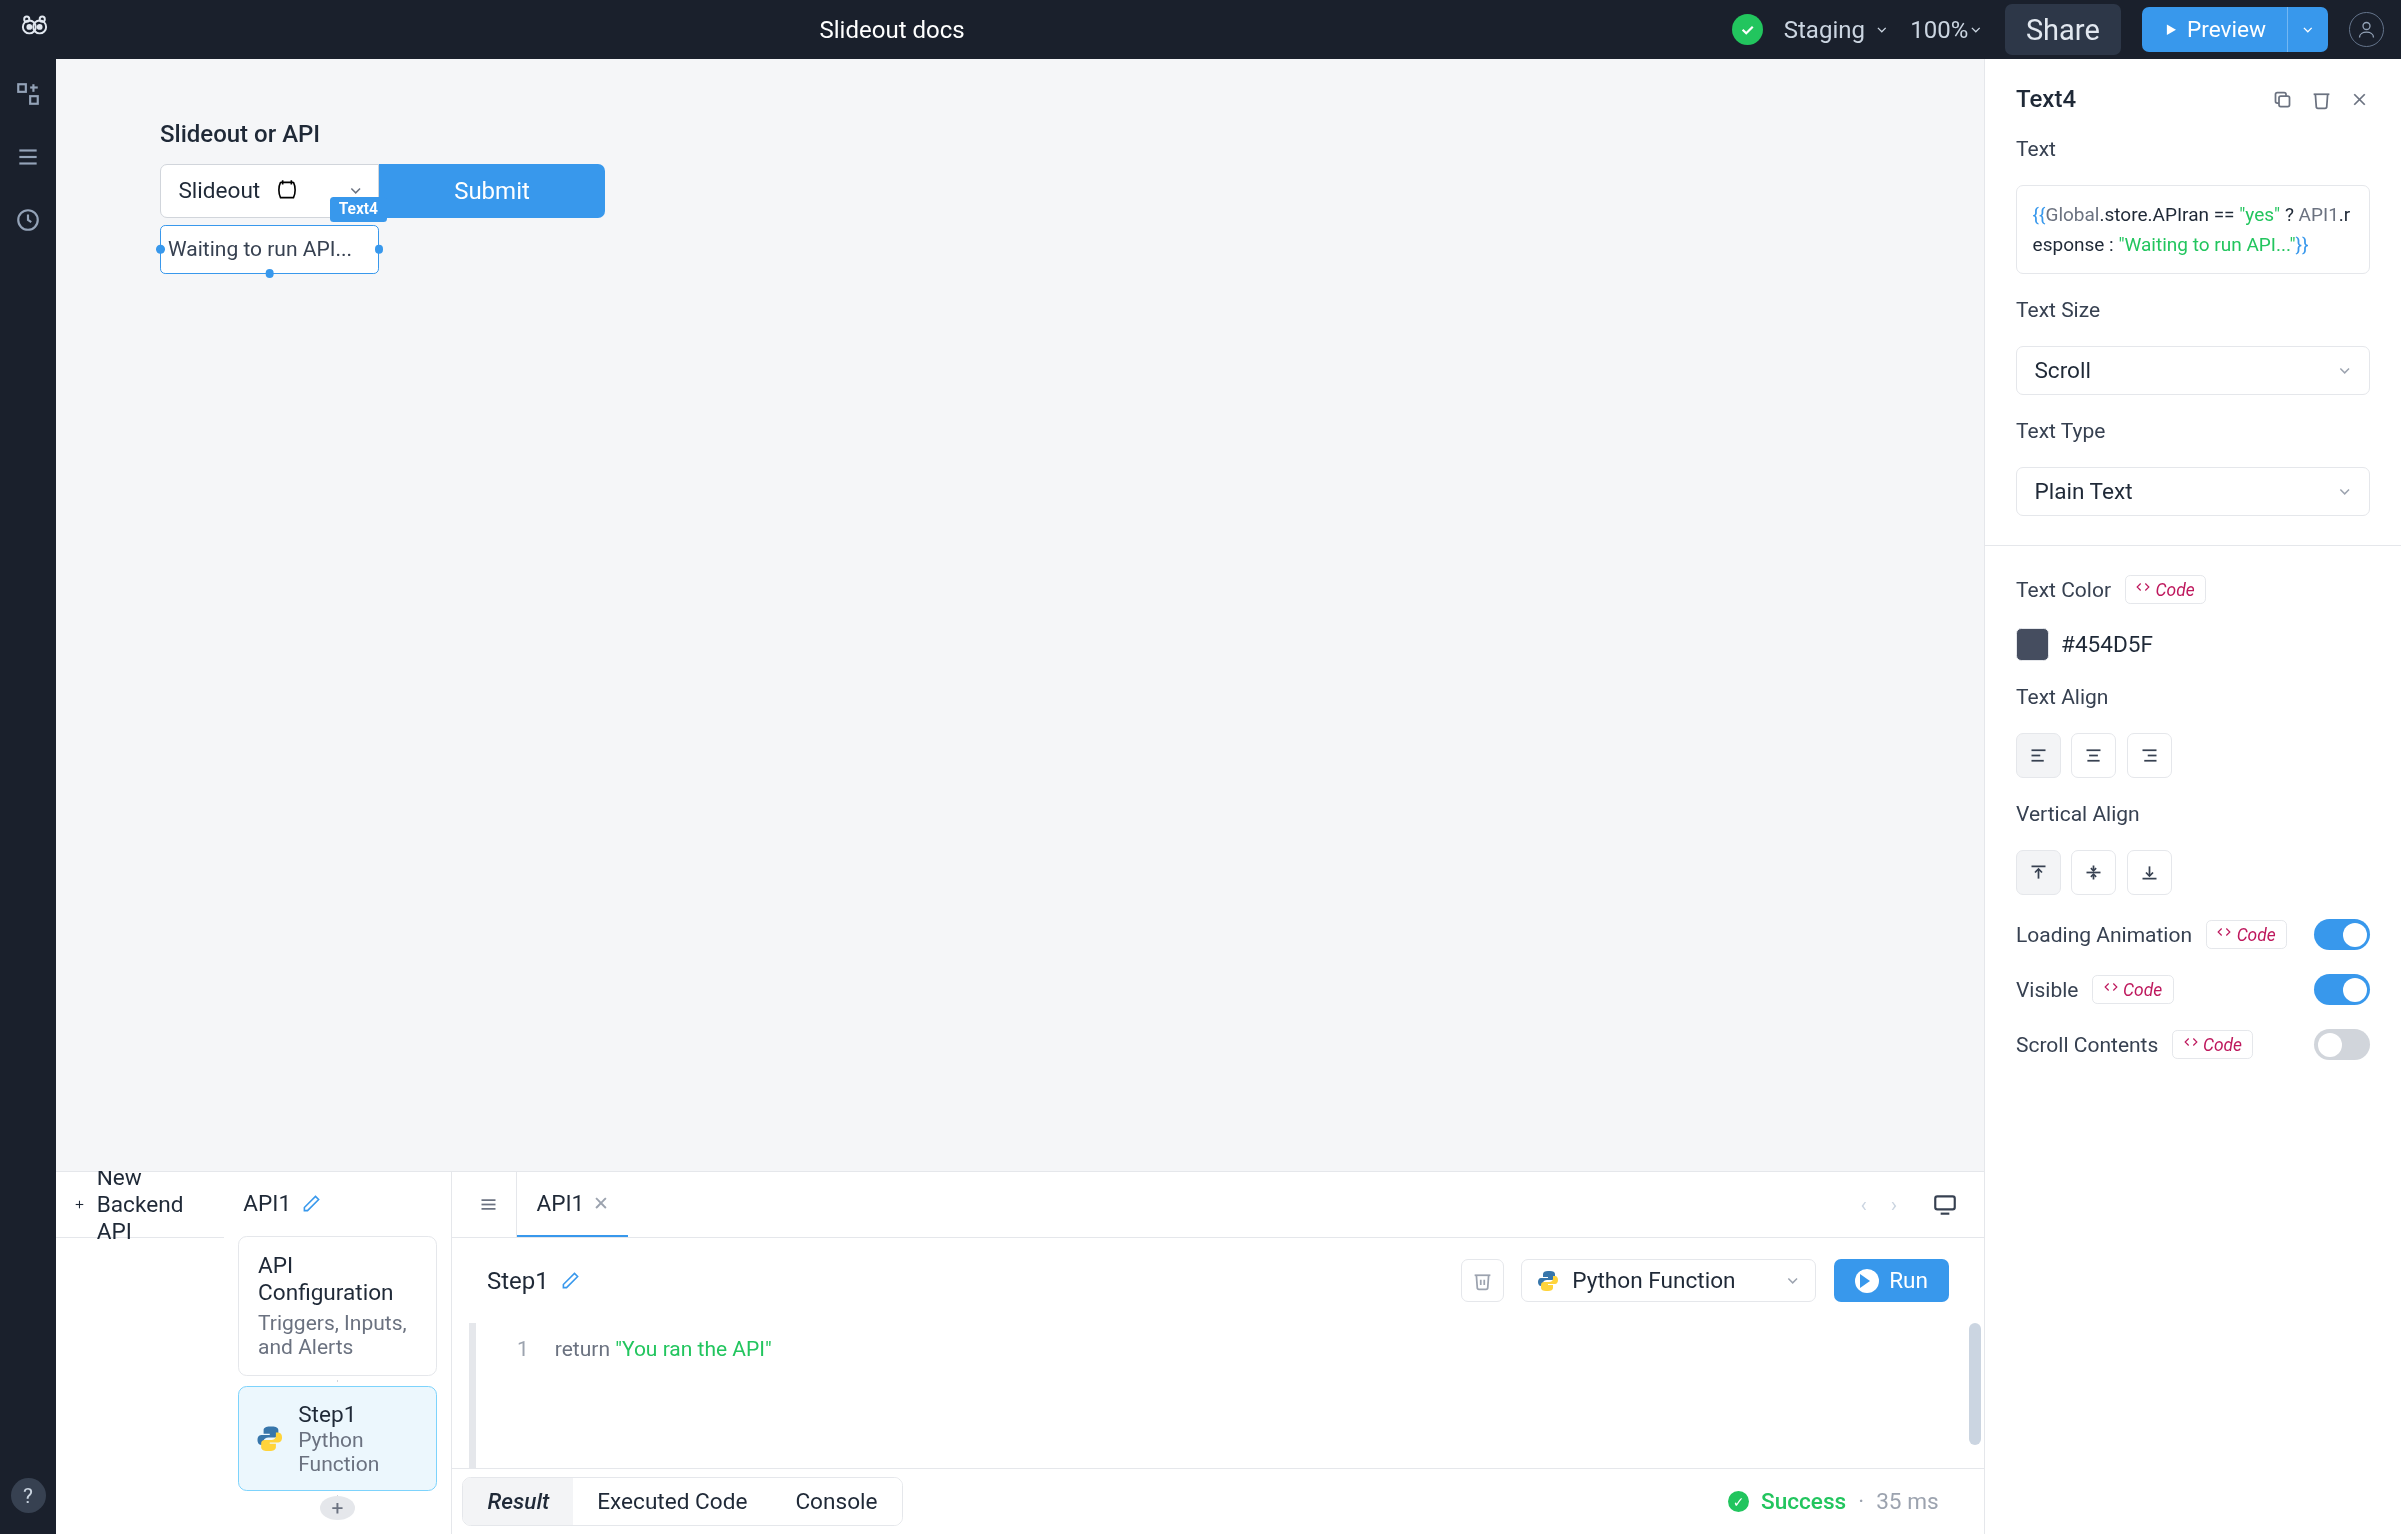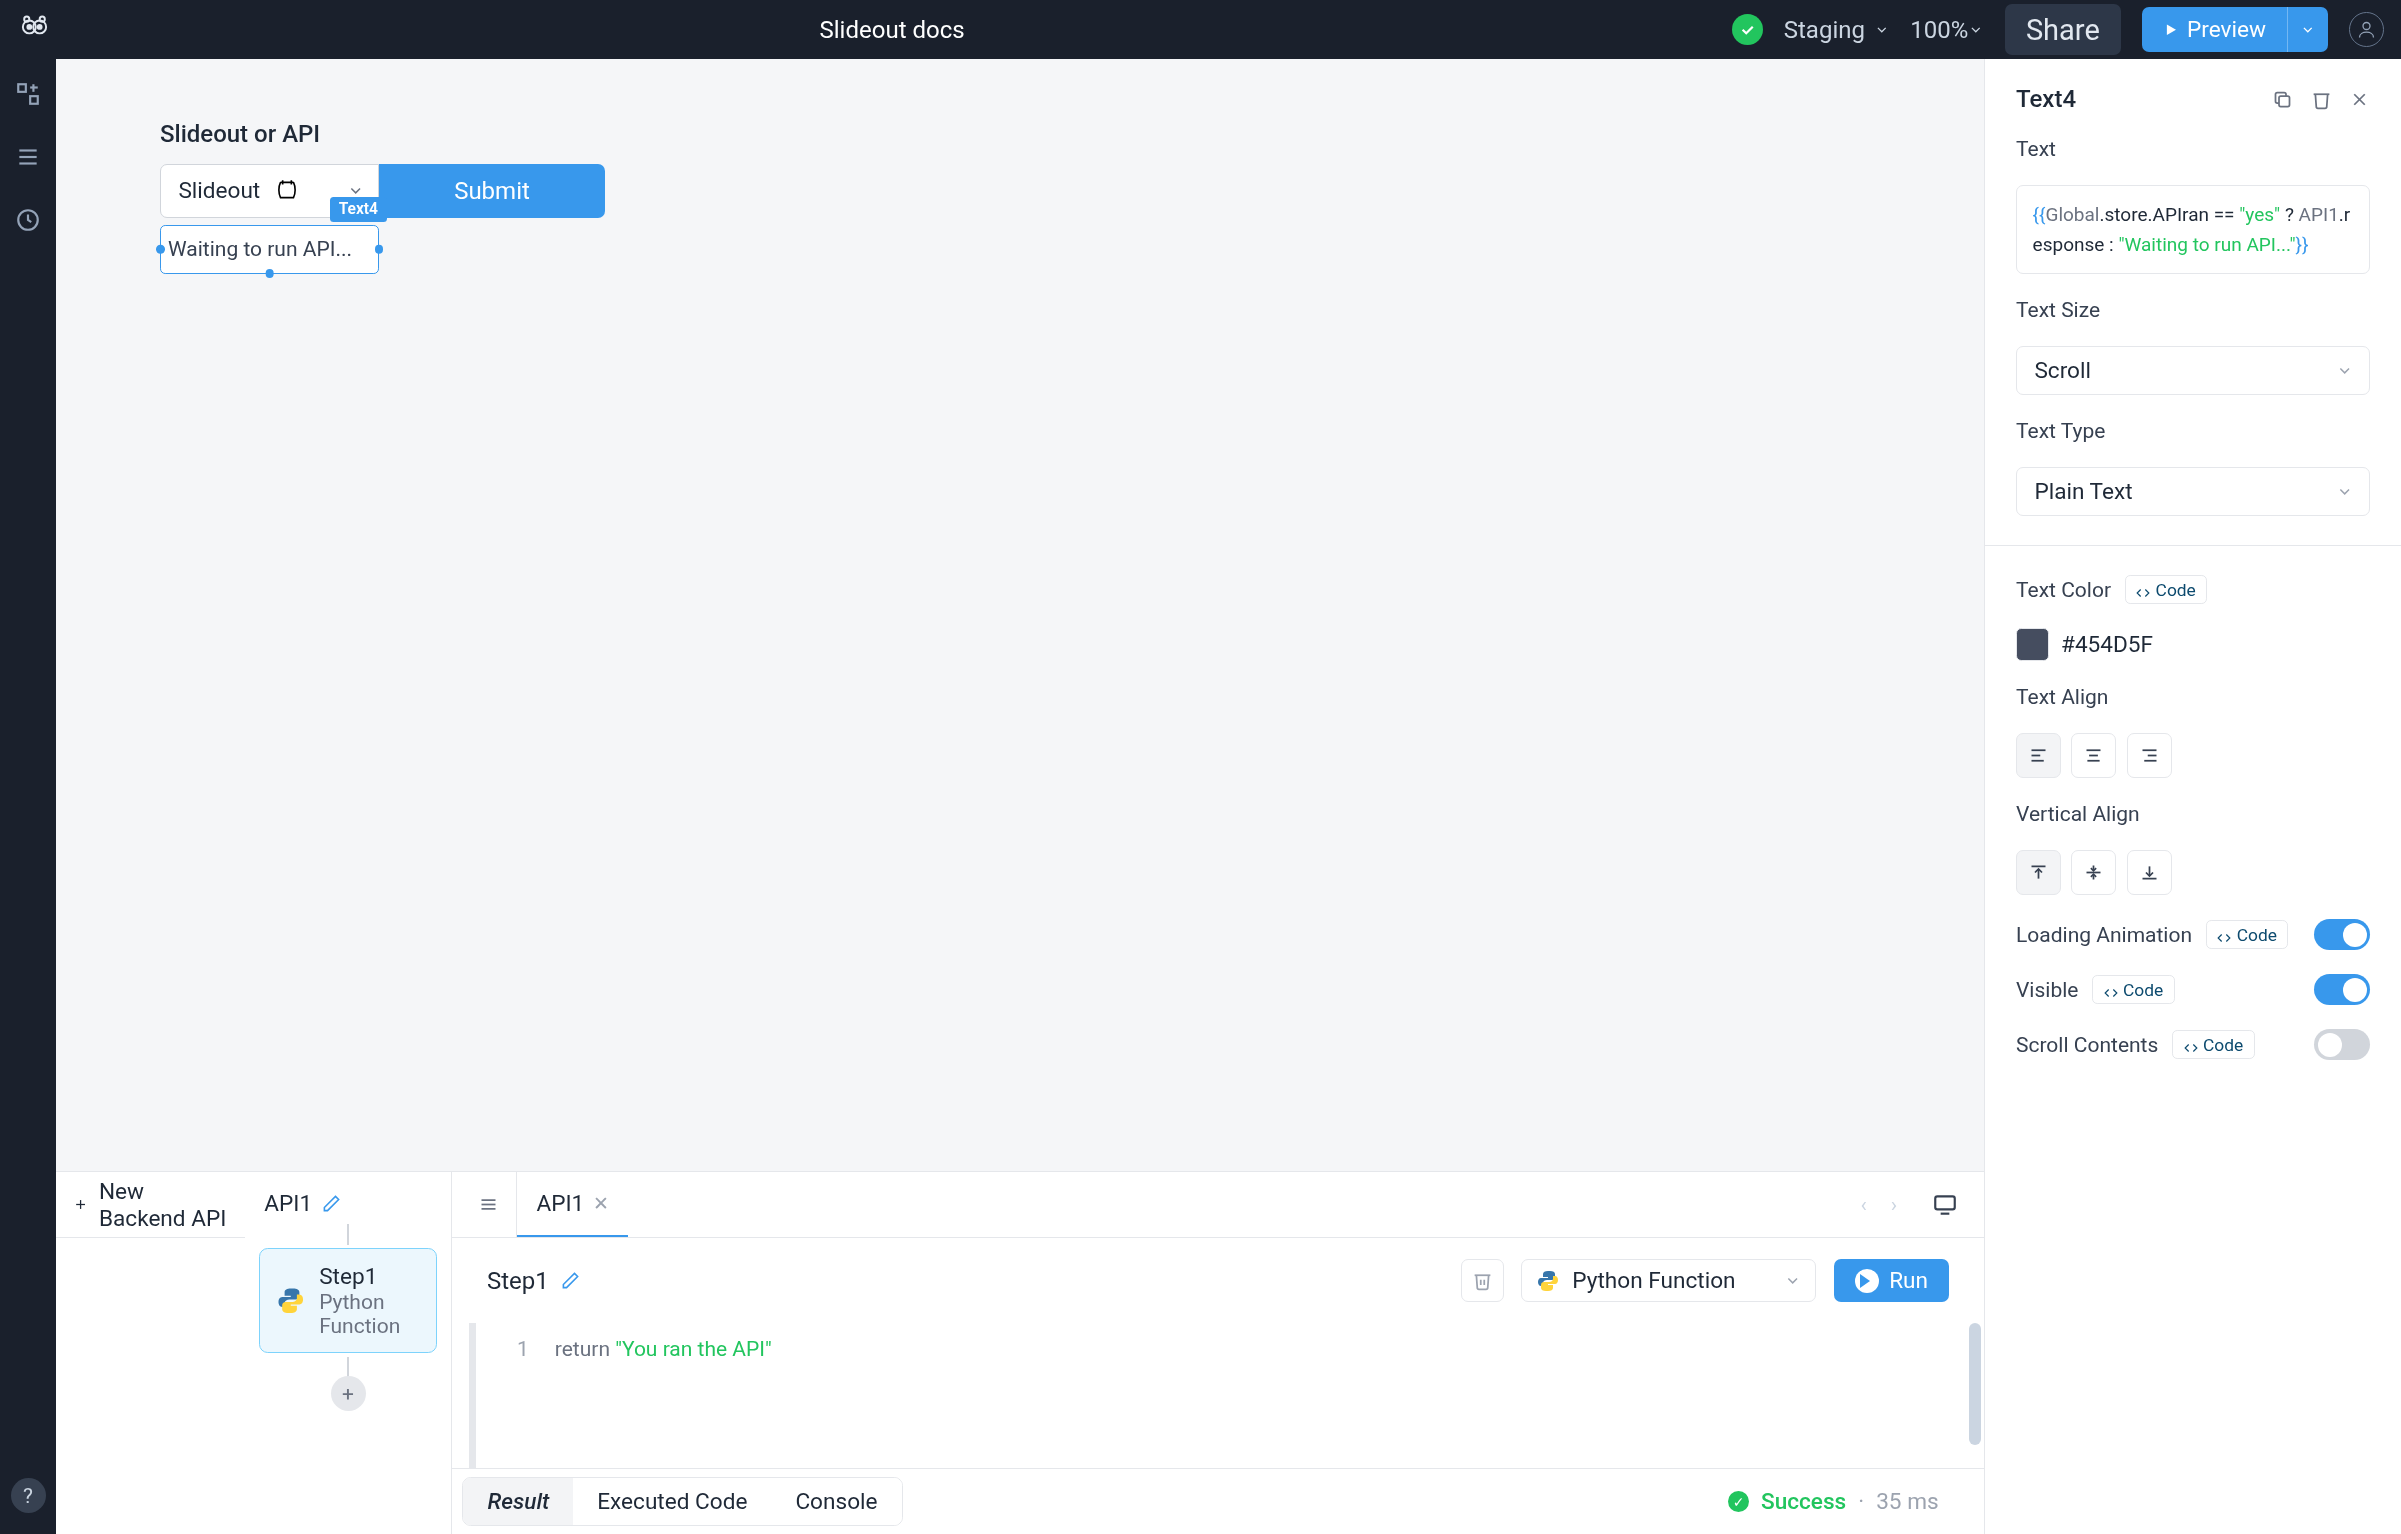--- a/index.html
+++ b/index.html
@@ -100,21 +100,21 @@
 .insp-header .icons span { cursor:pointer; }
 .field-label { font-size:21px; color:#374151; }
 .code-box { border:0.9px solid #e5e7eb; border-radius:7px; padding: 14px 15.6px; font-family:"SF Mono",Menlo,monospace; font-size:19px; line-height:1.5; white-space:pre-wrap; word-break:break-all; }
 .tok-br { color:#3898ec; }
 .tok-gl { color:#6b7280; }
 .tok-str { color:#22c55e; }
 .select-box { border:0.9px solid #e5e7eb; border-radius:7px; height:49px; display:flex; align-items:center; padding:0 17.4px; position:relative; cursor:pointer; }
 .select-box .chev { position:absolute; right:15.6px; color:#9ca3af; }
 .divider { height:0.9px; background:#e5e7eb; margin: 5.2px -31px; }
 .row-with-badge { display:flex; align-items:center; gap:14px; }
-.code-badge { border:0.9px solid #e5e7eb; border-radius:5.2px; padding:3.5px 10.4px; font-size:17.4px; color:#0c4a6e; display:flex; align-items:flex-end; gap:5.2px; cursor:pointer; }
+.code-badge { border:0.9px solid #e5e7eb; border-radius:5.2px; padding:3.5px 10.4px; font-size:17.4px; color:#be185d; display:flex; align-items:flex-start; gap:5.2px; cursor:pointer;font-style:italic; }
 .color-row { display:flex; align-items:center; gap:12px; }
 .color-swatch { width:33px; height:33px; background:#454d5f; border-radius:5.2px; border:0.9px solid #e5e7eb; }
 .align-group { display:flex; gap:10.4px; }
 .align-btn { width:45px; height:45px; border:0.9px solid #e5e7eb; border-radius:7px; display:flex; align-items:center; justify-content:center; color:#374151; cursor:pointer; }
 .align-btn.active { background:#f3f4f6; }
 .toggle-row { display:flex; align-items:center; }
 .toggle-row .field-label { flex:0 0 auto; }
 .toggle-row .code-badge { margin-left:14px; }
 .toggle-row .spacer { flex:1; }
 .toggle { width:56px; height:31px; background:#3898ec; border-radius:17.4px; position:relative; cursor:pointer; }
@@ -248,20 +248,24 @@
           </div>
         </div>
         <div class="bp-sidebar-body">
           <div class="api-name">
             <span>API1</span>
             <span class="edit-pencil">
               <svg width="19" height="19" viewBox="0 0 24 24" fill="none" stroke="currentColor" stroke-width="2">
                   <path d="M17 3l4 4L7 21H3v-4L17 3z"></path>
                 </svg>
             </span>
+          </div>
+          <div class="config-card">
+            <div class="ct">API Configuration</div>
+            <div class="cs">Triggers, Inputs, and Alerts</div>
           </div>
           <div class="connector-line"></div>
           <div class="step-card">
             <div class="py-icon">
               <svg width="29.5" height="29.5" viewBox="0 0 24 24">
                   <path fill="#3776ab" d="M12 2c-3 0-5 1-5 3v3h5v1H5c-2 0-3 2-3 4s1 4 3 4h2v-3c0-2 2-3 4-3h5c2 0 3-1 3-3V5c0-2-2-3-5-3h-2z"></path>
                   <path fill="#ffd43b" d="M12 22c3 0 5-1 5-3v-3h-5v-1h7c2 0 3-2 3-4s-1-4-3-4h-2v3c0 2-2 3-4 3H8c-2 0-3 1-3 3v3c0 2 2 3 5 3h2z"></path>
                 </svg>
             </div>
             <div>

